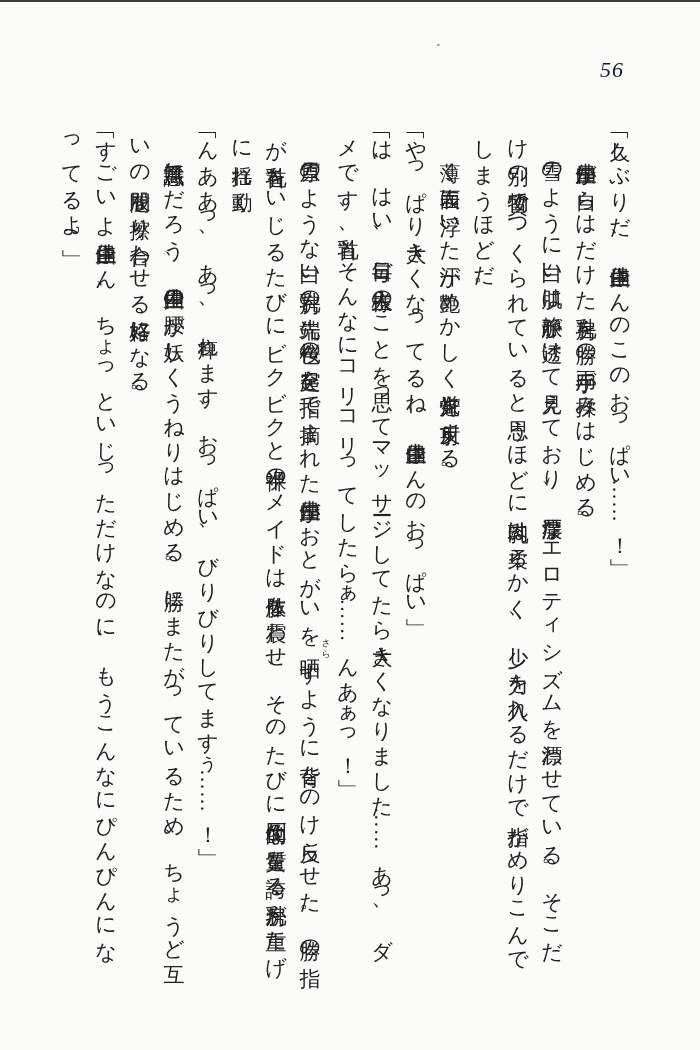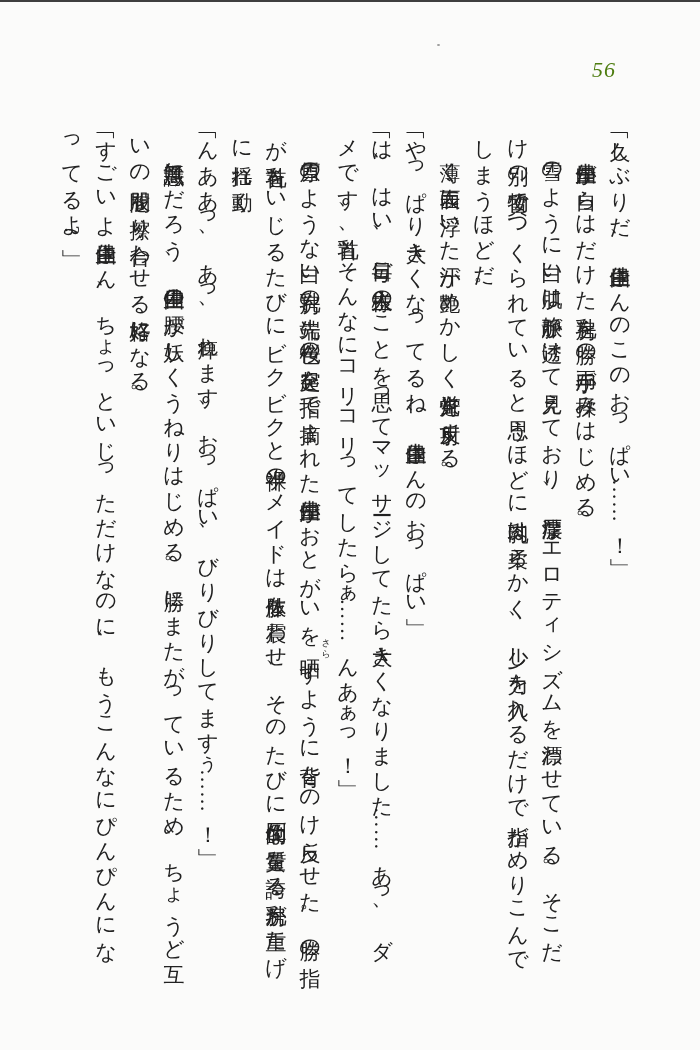--- a/index.html
+++ b/index.html
@@ -34,23 +34,24 @@
     width: 3px;
     height: 2px;
     background: #9a9a9a;
     border-radius: 50%;
   }
   .page-number {
     position: absolute;
     left: 592px;
     top: 57px;
     width: 40px;
+    text-align: center;
     font-size: 22px;
     font-style: italic;
-    color: #4d7c0f;
+    color: #0f172a;
     letter-spacing: 1px;
   }
   .text-block {
     position: absolute;
     top: 125px;
     right: 63px;
     width: 578px;
     height: 842px;
     writing-mode: vertical-rl;
     text-orientation: mixed;

